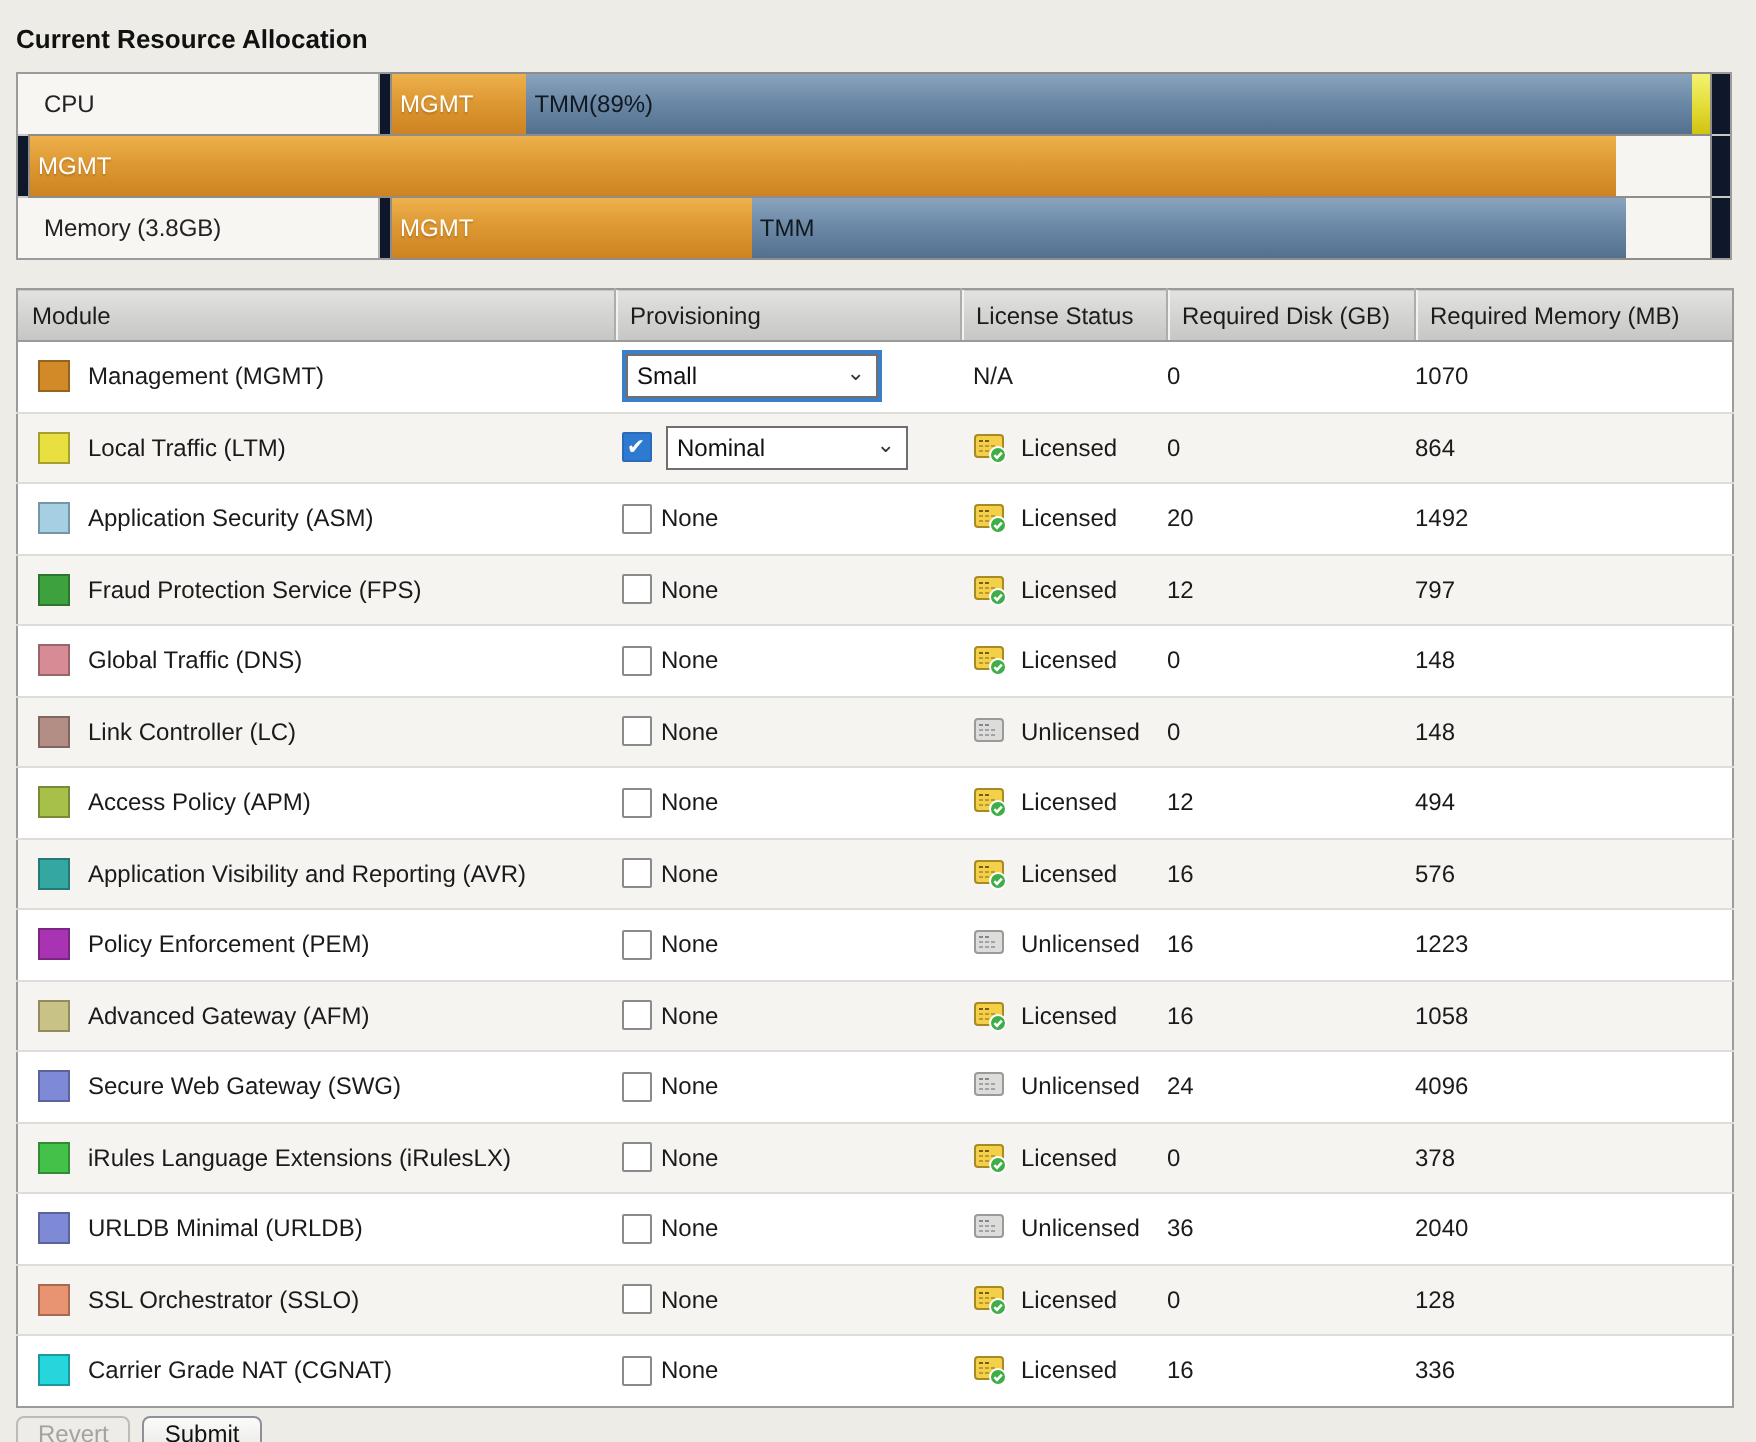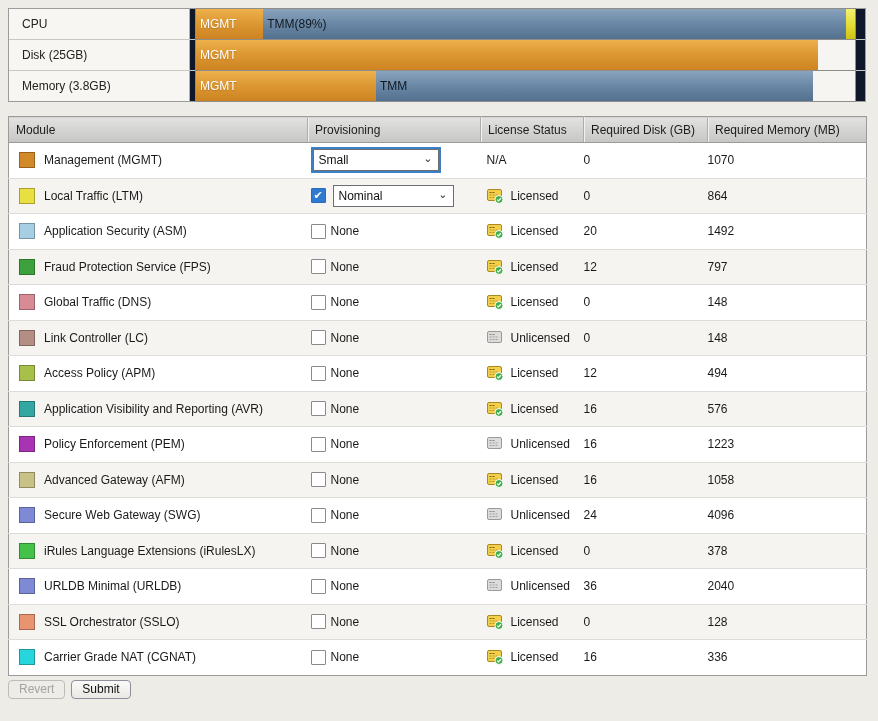--- a/index.html
+++ b/index.html
@@ -101,38 +101,38 @@
     background:linear-gradient(to bottom,#fbfbfa,#e9e8e4);
     border:1px solid #8f8f9b;color:#111;cursor:pointer;
   }
   .btn[disabled]{color:#a3a3a0;border-color:#bdbcb7;background:#edecE8;cursor:default;}
 </style>
 </head>
 <body>
 
 <div class="page">
 
+  <div class="title">Current Resource Allocation</div>
 
   <div class="res-table" id="resTable">
       <div class="res-row">
         <div class="res-label">CPU</div>
         <div class="res-barcell">
           <div class="bar">
             <div class="seg seg-orange" style="width: 10.2%;">
               <span>MGMT</span>
             </div>
             <div class="seg seg-blue" style="width: 88.4%;">
               <span>TMM(89%)</span>
             </div>
             <div class="seg seg-yellow" style="width: 1.4%;"></div>
           </div>
         </div>
       </div>
       <div class="res-row">
-        <div class="res-label">Disk (25GB)</div>
         <div class="res-barcell">
           <div class="bar">
             <div class="seg seg-orange" style="width: 94.4%;">
               <span>MGMT</span>
             </div>
           </div>
         </div>
       </div>
       <div class="res-row">
         <div class="res-label">Memory (3.8GB)</div>

